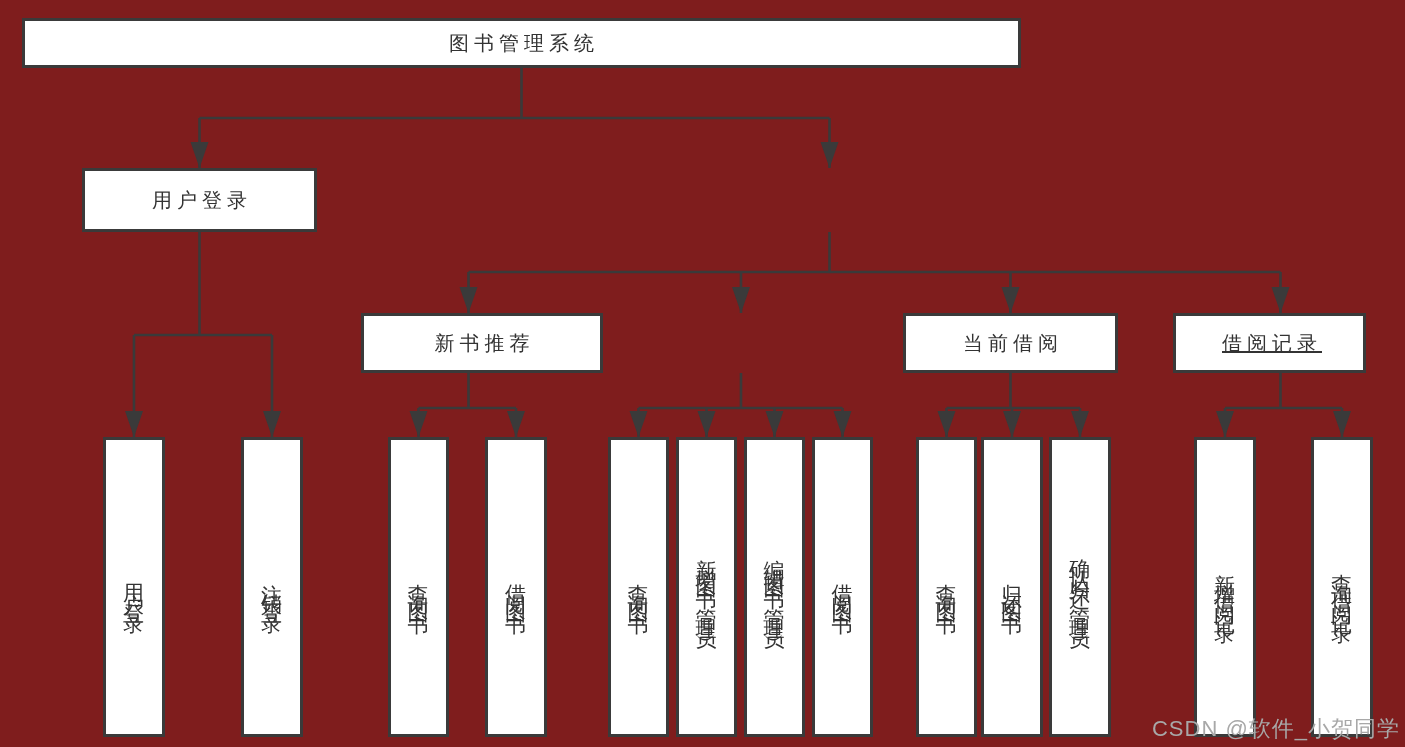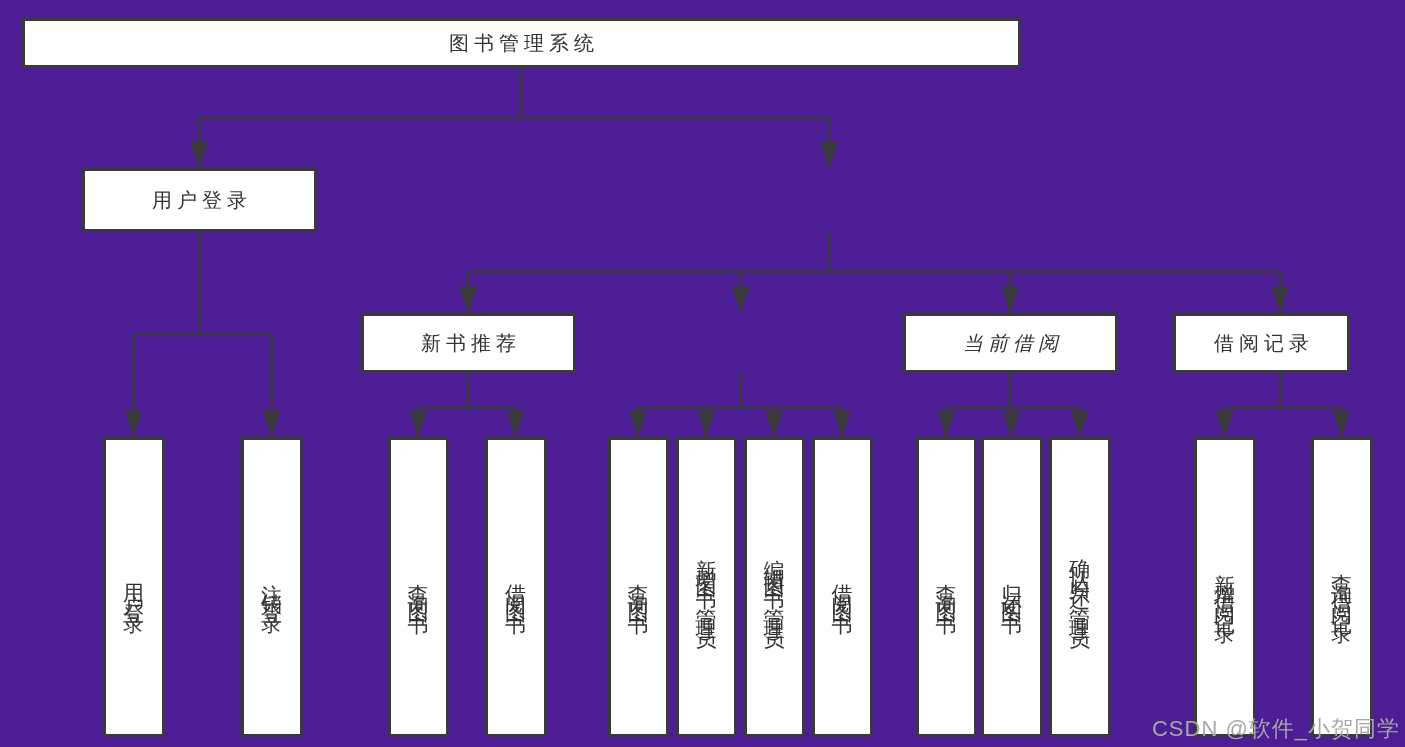--- a/index.html
+++ b/index.html
@@ -1,20 +1,20 @@
 <!DOCTYPE html>
 <html><head>
 <meta charset="utf-8">
 <style>
   * { box-sizing: border-box; }
   html,body { margin:0; padding:0; background:#ffffff; }
   body { font-family:"Liberation Sans", sans-serif; }
   .canvas {
     position:relative; width:1405px; height:747px;
-    background:#4c1d95; overflow:hidden;
+    background:#7f1d1d; overflow:hidden;
   }
   .connectors { position:absolute; left:0; top:0; width:1405px; height:747px; }
   .node {
     position:absolute; border:3px solid #3a3a3a; background:#ffffff;
     display:flex; align-items:center; justify-content:center;
     color:#333333;
   }
   .node.h { font-size:20px; letter-spacing:5px; text-indent:5px; white-space:nowrap; }
   .node.v .vlbl {
     writing-mode:vertical-rl; text-orientation:mixed;
@@ -62,27 +62,27 @@
   </svg>
 
   <div class="node h" style="left:22px;top:18px;width:999px;height:50px;">
     <span>图书管理系统</span>
   </div>
 
   <div class="node h" style="left:82px;top:168px;width:235px;height:64px;">
     <span>用户登录</span>
   </div>
 
-  <div class="node h" style="left:361px;top:313px;width:215px;height:60px;">
+  <div class="node h" style="left:361px;top:313px;width:242px;height:60px;">
     <span>新书推荐</span>
   </div>
-  <div class="node h" style="left:903px;top:313px;width:215px;height:60px;font-style:italic;">
+  <div class="node h" style="left:903px;top:313px;width:215px;height:60px;">
     <span>当前借阅</span>
   </div>
-  <div class="node h" style="left:1173px;top:313px;width:177px;height:60px;">
+  <div class="node h" style="left:1173px;top:313px;width:193px;height:60px;text-decoration:underline;">
     <span>借阅记录</span>
   </div>
 
   <div class="node v" style="left:103px;top:437px;width:62px;height:300px;">
     <span class="vlbl">用户登录</span>
   </div>
   <div class="node v" style="left:241px;top:437px;width:62px;height:300px;">
     <span class="vlbl">注销登录</span>
   </div>
 

